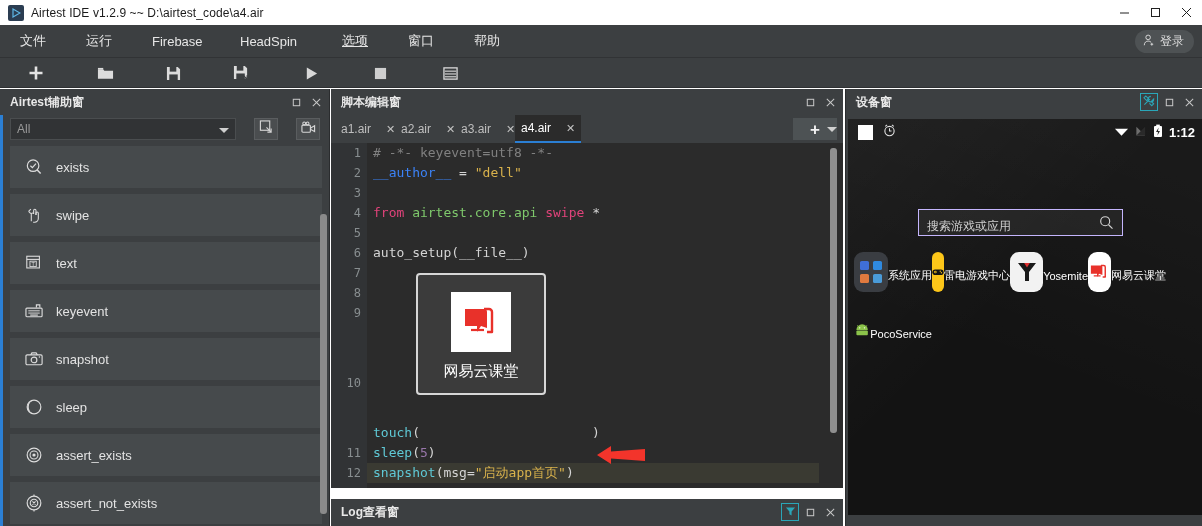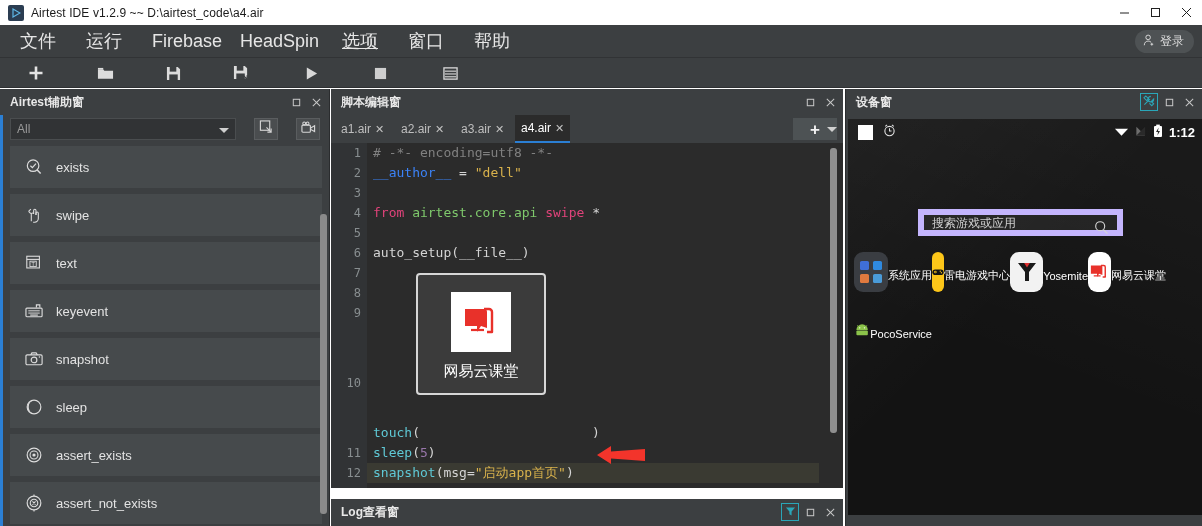--- a/index.html
+++ b/index.html
@@ -32,21 +32,21 @@
   }
   .win-btn svg { display: block; }
 
   
   .menubar {
     position: absolute; left: 0; top: 25px; width: 1202px; height: 33px;
     background: #3c3f41; display: flex; align-items: center;
     border-bottom: 1px solid #313335;
   }
   .menu-item {
-    font-size: 18px; color: #e6e6e6; padding: 0 0; margin: 0;
+    font-size: 13px; color: #e6e6e6; padding: 0 0; margin: 0;
     display: flex; align-items: center; height: 33px;
   }
   .menu-item span { display: block; }
   .login-btn {
     position: absolute; right: 8px; top: 5px; height: 23px;
     background: #4e5254; border-radius: 12px; display: flex; align-items: center;
     padding: 0 10px 0 7px; gap: 4px;
   }
   .login-btn .lbl { font-size: 12px; color: #dcdcdc; }
 
@@ -108,21 +108,21 @@
   }
 
   
   .editor-panel {
     position: absolute; left: 331px; top: 89px; width: 512px; height: 399px;
     background: #3c3f41;
   }
   .tabs-row { position: absolute; left: 0; top: 26px; width: 512px; height: 28px; background: #3c3f41; }
   .tab {
     position: absolute; top: 0; height: 28px; display: flex; align-items: center;
-    padding: 0 6px; gap: 4px; font-size: 12px; color: #bfbfbf;
+    padding: 0 6px; gap: 15px; font-size: 12px; color: #bfbfbf;
   }
   .tab.active { background: #2b2b2b; color: #ffffff; border-bottom: 2px solid #2b7fd4; }
   .tab .x { font-size: 11px; color: #c2c2c2; }
   .add-tab {
     position: absolute; right: 6px; top: 3px; width: 44px; height: 22px;
     background: #4d5254; display: flex; align-items: center; justify-content: center;
     color: #f2f2f2; font-size: 17px; font-weight: bold; line-height: 1;
   }
   .add-tab-caret {
     position: absolute; right: 0px; top: 9px;
@@ -193,22 +193,22 @@
   .dev-status {
     position: absolute; left: 0; top: 0; width: 355px; height: 26px;
     display: flex; align-items: center; padding: 0 10px; color: #ffffff; font-size: 12px;
   }
   .st-left { display: flex; align-items: center; gap: 10px; }
   .st-right { position: absolute; right: 8px; top: 0; height: 26px; display: flex; align-items: center; gap: 6px; }
   .st-sq { width: 15px; height: 15px; background: #ffffff; }
   .st-time { font-size: 13px; font-weight: bold; color: #ffffff; }
   .dev-search {
     position: absolute; left: 70px; top: 90px; width: 205px; height: 27px;
-    background: rgba(255,255,255,.06); border: 6px solid #c4b5fd;
-    display: flex; align-items: flex-start; padding: 0 8px;
+    background: rgba(255,255,255,.06); border: 1px solid #c4b5fd;
+    display: flex; align-items: flex-end; padding: 0 8px;
   }
   .dev-search .ph { font-size: 12px; color: #cfcfcf; }
   .dev-search .mag { position: absolute; right: 8px; top: 5px; }
   .apps-grid { position: absolute; left: 6px; top: 133px; width: 349px; }
   .app-row { display: flex; }
   .app-cell { width: 78px; display: flex; flex-direction: row; align-items: center; }
   .app-ic { width: 40px; height: 40px; border-radius: 9px; display: flex; align-items: center; justify-content: center; overflow: hidden; }
   .app-lbl { font-size: 11px; color: #ffffff; margin-top: 7px; white-space: nowrap; }
 </style>
 </head>
@@ -526,21 +526,21 @@
         <div class="gl">7</div>
         <div class="gl">8</div>
         <div class="gl">9</div>
         <div class="gl" style="height:120px;line-height:120px">10</div>
         <div class="gl">11</div>
         <div class="gl">12</div>
         <div class="gl">13</div>
       </div>
 
       <div class="code-lines">
-        <div class="cl"><span class="tok-cmt"># -*- encoding=utf8 -*-</span></div>
+        <div class="cl"><span class="tok-cmt"># -*- keyevent=utf8 -*-</span></div>
         <div class="cl"><span class="tok-var">__author__</span><span class="tok-plain"> = </span><span class="tok-str">"dell"</span></div>
         <div class="cl"></div>
         <div class="cl"><span class="tok-kw2">from</span><span class="tok-mod"> airtest.core.api </span><span class="tok-kw2">swipe</span><span class="tok-plain"> *</span></div>
         <div class="cl"></div>
         <div class="cl"><span class="tok-plain">auto_setup(__file__)</span></div>
         <div class="cl"></div>
         <div class="cl"></div>
         <div class="cl"></div>
         <div class="cl" style="height:120px;line-height:0;position:relative">
           <span style="position:absolute;left:0;top:100px;line-height:20px"><span class="tok-fn">touch</span><span class="tok-plain">(</span></span>

